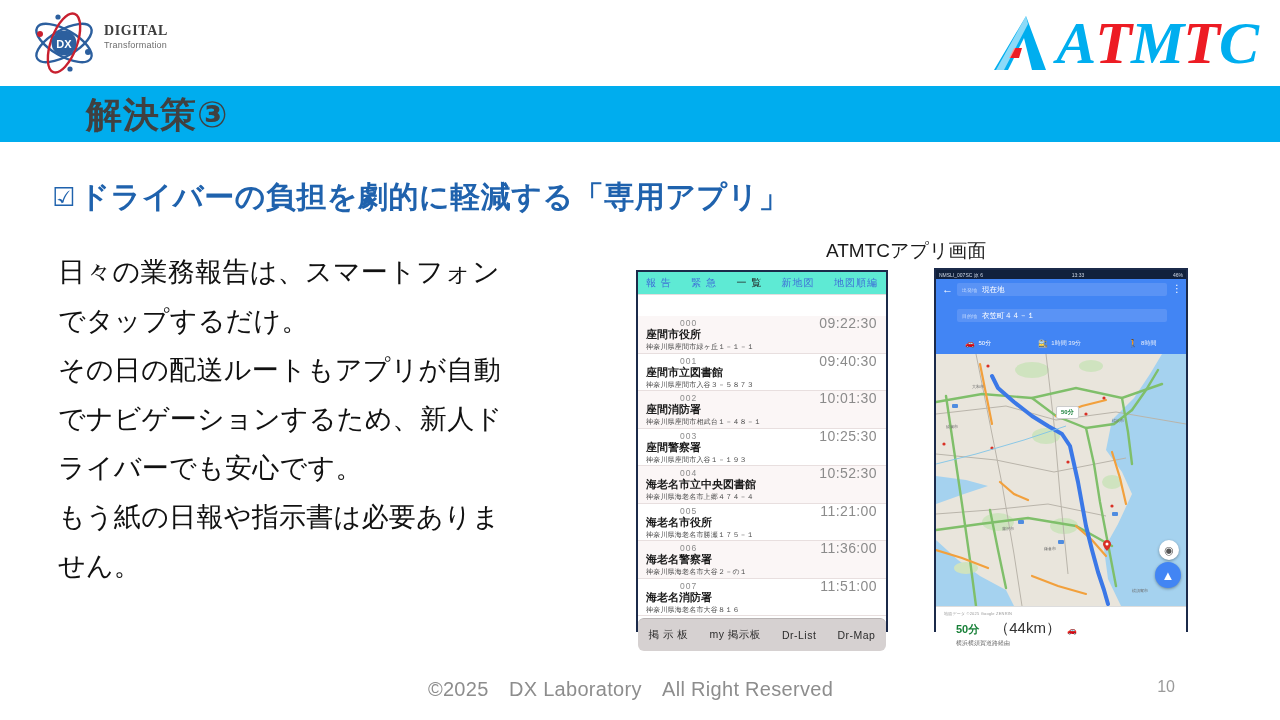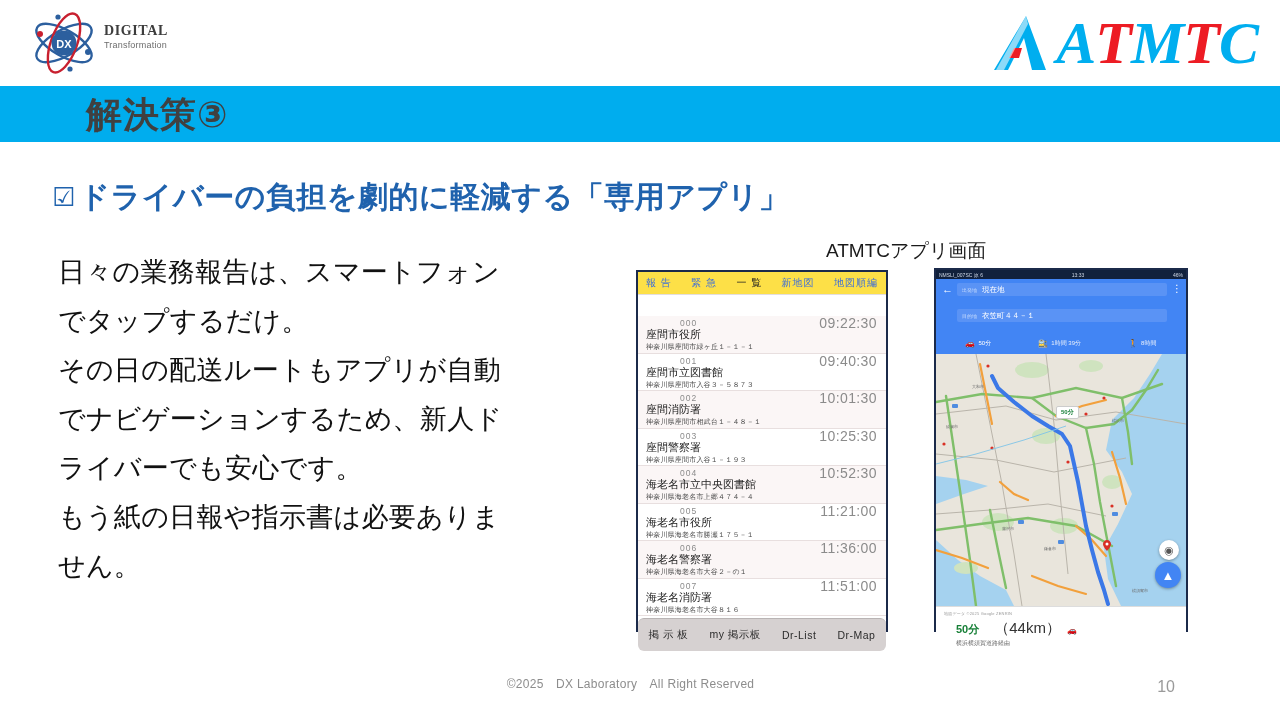--- a/index.html
+++ b/index.html
@@ -43,31 +43,31 @@
   
   #app-caption{position:absolute;left:826px;top:238px;font-size:19px;color:#1a1a1a;}
 
   
   .phone{position:absolute;background:#fff;border:2px solid #1b2a4a;box-sizing:border-box;}
   #phone-list{left:636px;top:270px;width:252px;height:362px;}
   #phone-map{left:934px;top:268px;width:254px;height:364px;}
 
   
   #list-tabbar{height:22px;display:flex;align-items:center;justify-content:space-between;
-               padding:0 8px;font-size:10px;color:#3f6fd8;border-bottom:1px solid #e3dede;background:#fde047;}
+               padding:0 8px;font-size:10px;color:#3f6fd8;border-bottom:1px solid #e3dede;background:#5eead4;}
   #list-tabbar .tab-item{white-space:nowrap;letter-spacing:1px;}
   #list-tabbar .tab-item.dark{color:#222;}
   #list-rows{height:302px;overflow:hidden;margin-top:21px;}
   .list-row{height:37.5px;box-sizing:border-box;padding:2px 8px 0 8px;position:relative;
             border-bottom:1px solid #e8dfdf;}
   .list-row.odd{background:#fbf6f6;}
   .list-row.even{background:#ffffff;}
   .row-no{font-size:8.5px;color:#8b8b8b;margin-left:34px;letter-spacing:1px;line-height:10px;}
   .row-time{position:absolute;right:9px;top:2px;font-size:14px;color:#8b8b8b;letter-spacing:.4px;line-height:10px;}
-  .row-name{font-size:11px;color:#1a1a1a;font-weight:normal;line-height:13px;margin-top:0px;}
+  .row-name{font-size:11px;color:#1a1a1a;font-weight:bold;line-height:13px;margin-top:0px;}
   .row-addr{font-size:7px;color:#4a4a4a;line-height:9px;margin-top:1px;letter-spacing:.2px;}
   #list-bottombar{height:32px;background:#d6d1d1;display:flex;align-items:center;
                   justify-content:space-around;font-size:10.5px;color:#2b2b2b;border-top:1px solid #b9b4b4;border-radius:6px;}
   #list-bottombar .bt{letter-spacing:.5px;white-space:nowrap;}
 
   
   #map-statusbar{height:9px;background:#11213c;color:#cfd8e6;font-size:5px;
                  display:flex;align-items:center;justify-content:space-between;padding:0 3px;}
   #map-header{background:#4285F4;padding:4px 6px 3px 6px;}
   .map-field{background:#5a93f5;border-radius:2px;height:13px;display:flex;align-items:center;
@@ -94,21 +94,21 @@
   #fab-compass{right:7px;bottom:46px;width:20px;height:20px;background:#fff;
                box-shadow:0 1px 3px rgba(0,0,0,.35);color:#555;font-size:11px;}
   #fab-nav{right:5px;bottom:18px;width:26px;height:26px;background:#4285F4;
            box-shadow:0 1px 3px rgba(0,0,0,.35);color:#fff;font-size:13px;}
   #eta-badge{position:absolute;left:120px;top:52px;background:#fff;border:1px solid #ccc;
              border-radius:2px;padding:1px 4px;font-size:6px;color:#188038;font-weight:bold;}
   #dest-pin{position:absolute;left:167px;top:186px;width:8px;height:11px;}
 
   
   #footer-copy{position:absolute;left:0;top:676px;width:1261px;text-align:center;
-               font-size:12px;color:#8d8d8d;letter-spacing:.3px;}
+               font-size:20px;color:#8d8d8d;letter-spacing:.3px;}
   #page-number{position:absolute;right:105px;top:678px;font-size:16px;color:#9a9a9a;}
 </style>
 </head>
 <body>
 
 <div id="top-strip">
 
   <div id="dx-logo">
     <svg id="dx-atom" viewBox="0 0 68 66">
       <ellipse cx="34" cy="33" rx="31" ry="13" fill="none" stroke="#2C5F9E" stroke-width="2.4" transform="rotate(30 34 33)"></ellipse>

